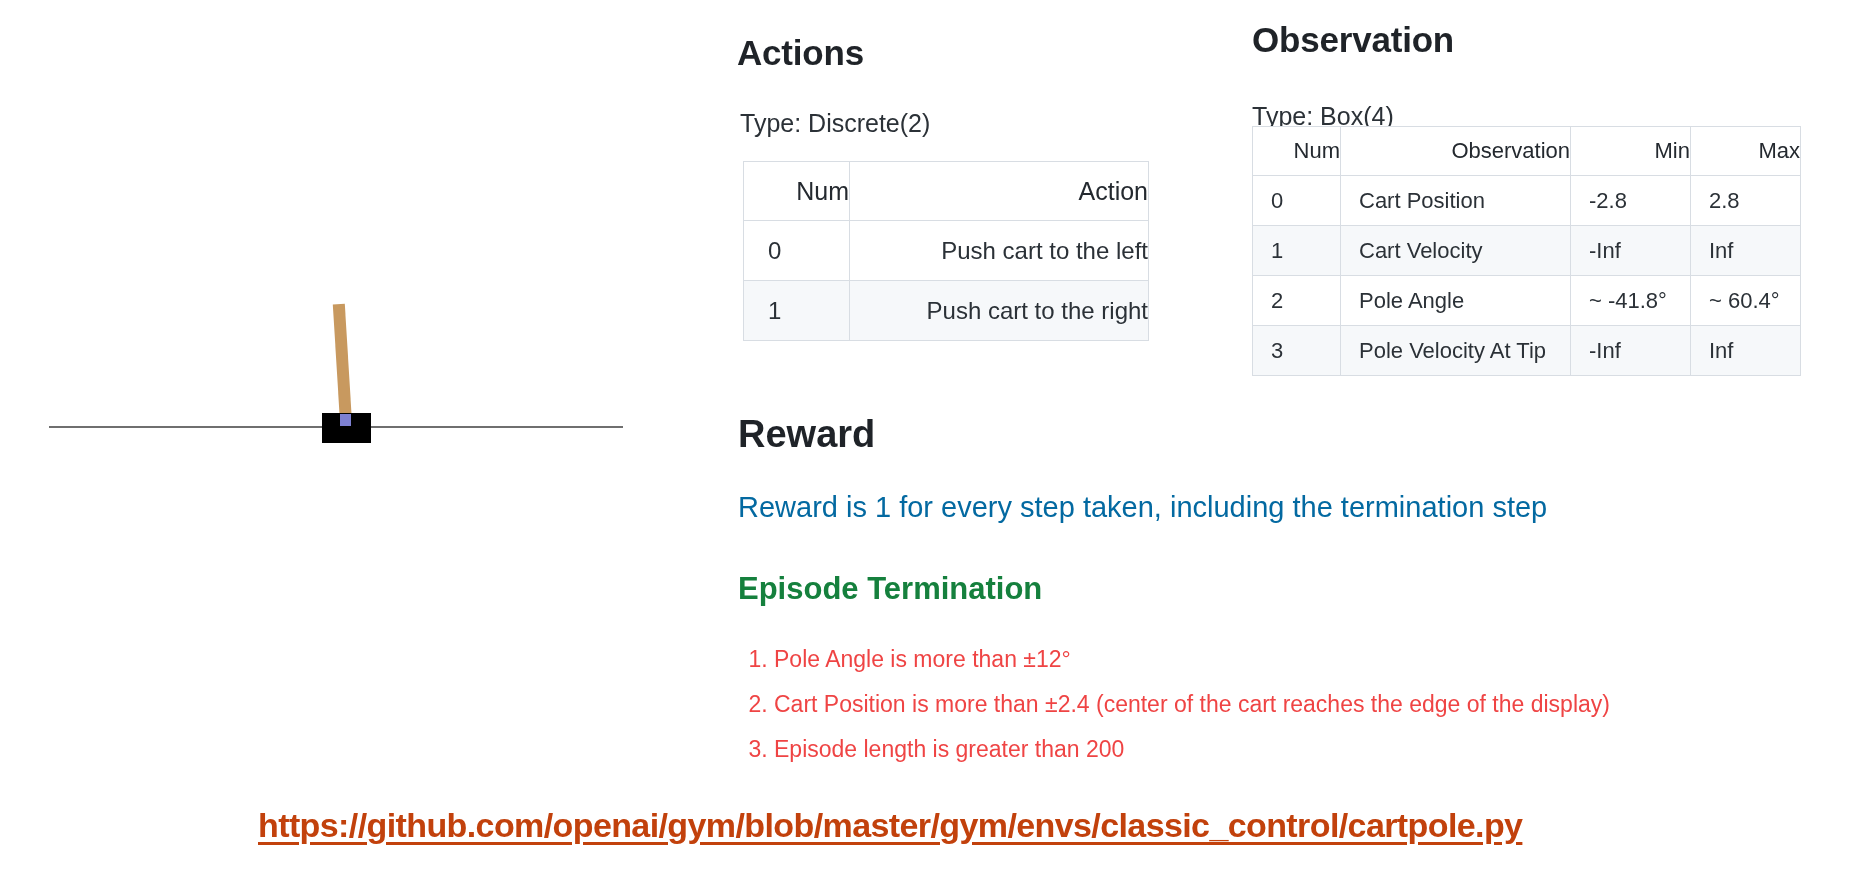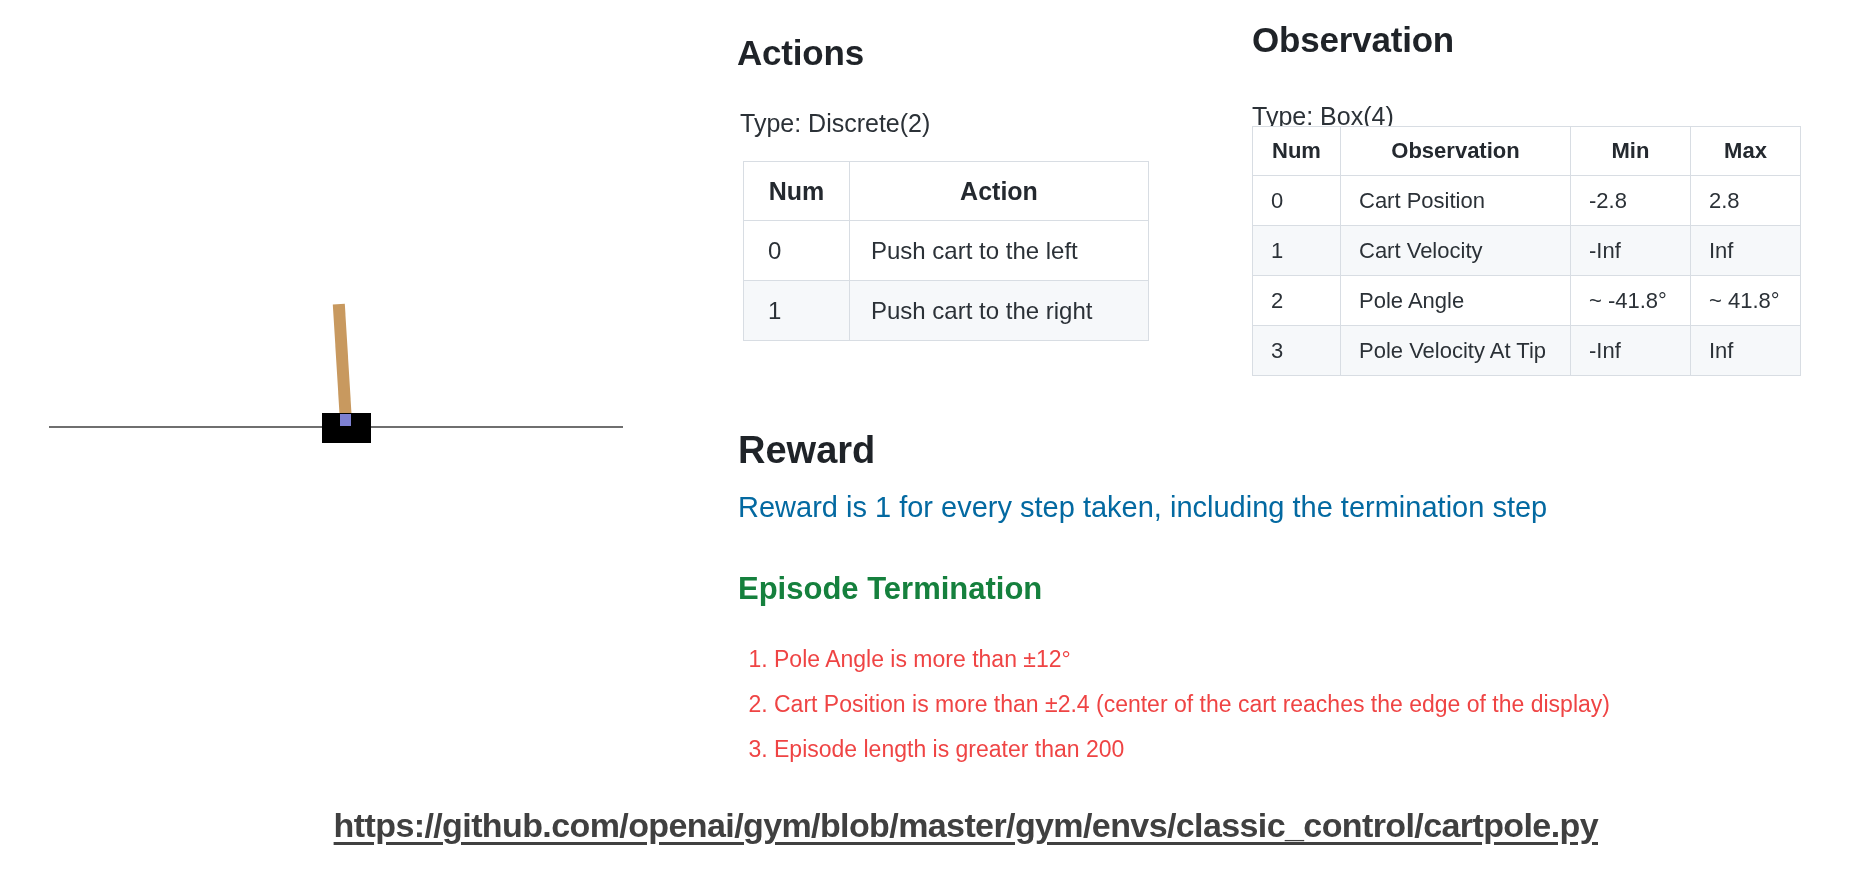--- a/index.html
+++ b/index.html
@@ -24,42 +24,42 @@
   #actions-table   { position: absolute; left: 6px; top: 128px; }
 
   #observation-section { position: absolute; left: 1252px; top: 20px; width: 560px; }
   #observation-heading { position: absolute; left: 0; top: 0; }
   #observation-type    { position: absolute; left: 0; top: 58px; margin-top: 24px; }
   #observation-table   { position: absolute; left: 0; top: 106px; }
 
   
   table { border-collapse: collapse; table-layout: fixed; background: #ffffff; }
   th, td { border: 1.5px solid #d8dde3; vertical-align: middle; }
-  th { font-weight: 700; text-align: center; color: #24292f; }
+  th { font-weight: 400; text-align: right; color: #24292f; }
   tbody tr:nth-child(even) { background: #f6f8fa; }
 
   .actions-table { width: 405px; }
   .actions-table col:nth-child(1) { width: 106px; }
   .actions-table col:nth-child(2) { width: 299px; }
   .actions-table th { height: 59px; font-size: 25px; }
   .actions-table td { height: 60px; font-size: 24px; text-align: left; }
   .actions-table td:nth-child(1) { padding-left: 24px; }
-  .actions-table td:nth-child(2) { padding-left: 21px; }
+  .actions-table td:nth-child(2) { padding-left: 21px; text-align: right; }
 
   .obs-table { width: 548px; }
   .obs-table col:nth-child(1) { width: 88px; }
   .obs-table col:nth-child(2) { width: 230px; }
   .obs-table col:nth-child(3) { width: 120px; }
   .obs-table col:nth-child(4) { width: 110px; }
   .obs-table th { height: 49px; font-size: 22px; }
   .obs-table td { height: 50px; font-size: 22px; text-align: left; padding-left: 18px; }
 
   
   #reward-section { position: absolute; left: 738px; top: 413px; width: 1115px; }
-  #reward-heading { position: absolute; left: 0; top: 16px; font-size: 38px; font-weight: 700; color: #1f2328; }
+  #reward-heading { position: absolute; left: 0; top: 0; font-size: 38px; font-weight: 700; color: #1f2328; }
   #reward-body    { position: absolute; left: 0; top: 78px; font-size: 29px; color: #0369a1; white-space: nowrap; }
   #episode-heading{ position: absolute; left: 0; top: 158px; font-size: 31px; font-weight: 700; color: #15803d; }
   #episode-list   { position: absolute; left: 6px; top: 232px; font-size: 23px; color: #ef4444;
                     padding-left: 30px; }
   #episode-list li { margin-bottom: 16px; line-height: 29px; white-space: nowrap; }
 
   
   #footer-link { position: absolute; left: 258px; top: 806px; width: 1340px;
     font-size: 34px; font-weight: 600; letter-spacing: -0.6px; white-space: nowrap;
     text-decoration: underline; text-underline-offset: 5px; cursor: pointer; }
@@ -129,21 +129,21 @@
         <tr>
           <td>1</td>
           <td>Cart Velocity</td>
           <td>-Inf</td>
           <td>Inf</td>
         </tr>
         <tr>
           <td>2</td>
           <td>Pole Angle</td>
           <td>~ -41.8°</td>
-          <td>~ 41.8°</td>
+          <td>~ 60.4°</td>
         </tr>
         <tr>
           <td>3</td>
           <td>Pole Velocity At Tip</td>
           <td>-Inf</td>
           <td>Inf</td>
         </tr>
       </tbody>
     </table>
 </div>
@@ -152,13 +152,13 @@
   <div id="reward-heading">Reward</div>
   <div id="reward-body">Reward is 1 for every step taken, including the termination step</div>
   <div id="episode-heading">Episode Termination</div>
   <ol id="episode-list">
       <li>Pole Angle is more than ±12°</li>
       <li>Cart Position is more than ±2.4 (center of the cart reaches the edge of the display)</li>
       <li>Episode length is greater than 200</li>
     </ol>
 </div>
 
-<a id="footer-link" style="color: #404040; text-align: right;">https://github.com/openai/gym/blob/master/gym/envs/classic_control/cartpole.py</a>
+<a id="footer-link" style="color: #c2410c;">https://github.com/openai/gym/blob/master/gym/envs/classic_control/cartpole.py</a>
 
 </body></html>

